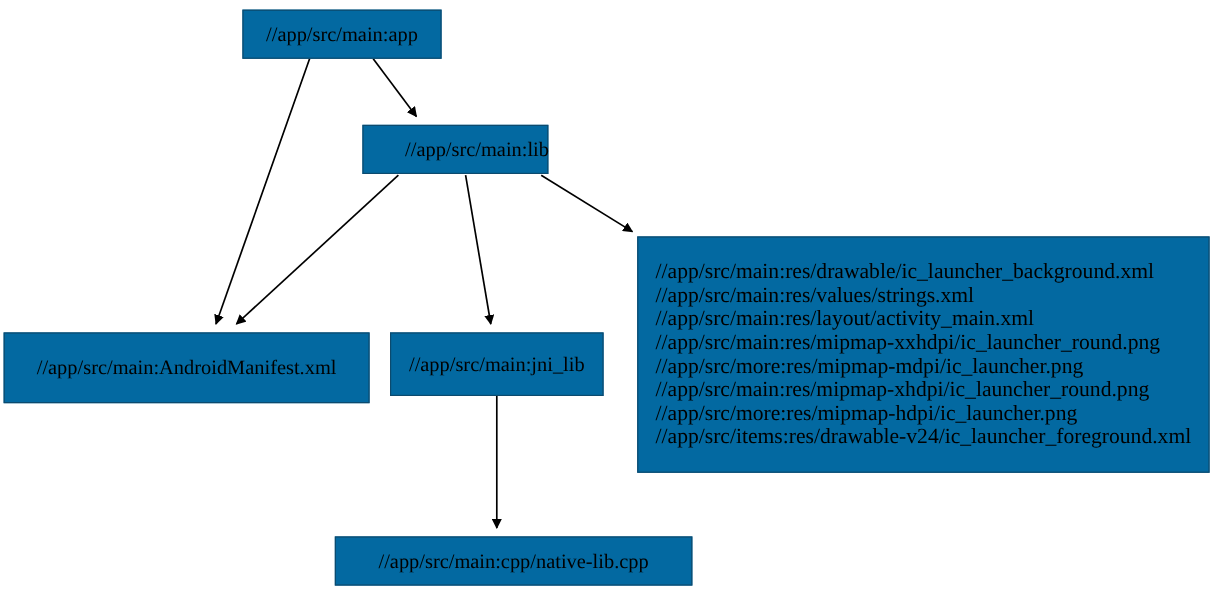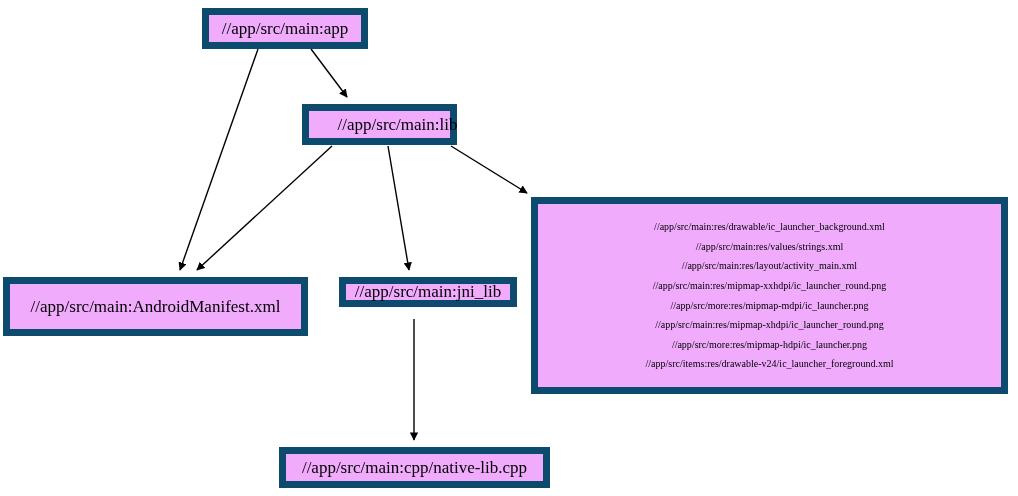--- a/index.html
+++ b/index.html
@@ -19,53 +19,53 @@
     position: absolute;
     left: 0;
     top: 0;
     width: 1018px;
     height: 496px;
     pointer-events: none;
   }
   .node {
     position: absolute;
     box-sizing: border-box;
-    border: 7px solid #0c4a6e;
-    background: #f0abfc;
+    border: 1px solid #0c4a6e;
+    background: #0369a1;
     display: flex;
     align-items: center;
     justify-content: center;
-    text-align: center;
+    text-align: left;
     color: #000000;
     font-size: 17px;
     line-height: 20px;
     white-space: nowrap;
   }
   .node .label {
     padding: 0 10px;
   }
   .node.multiline {
     align-items: center;
     white-space: normal;
   }
   .node.multiline .label {
     padding: 0 6px;
-    font-size: 10px;
+    font-size: 18px;
     line-height: 19.6px;
   }
   .node.multiline .label .ln {
     display: block;
   }
 
   
   #node-app        { left: 202px; top: 8px;   width: 166px; height: 41px; }
   #node-lib        { left: 302px; top: 104px; width: 155px; height: 41px; padding-left: 36px; }
   #node-manifest   { left: 3px;   top: 277px; width: 305px; height: 59px; }
-  #node-jnilib     { left: 339px; top: 277px; width: 178px; height: 30px; }
-  #node-nativelib  { left: 279px; top: 447px; width: 271px; height: 41px; }
+  #node-jnilib     { left: 325px; top: 277px; width: 178px; height: 53px; }
+  #node-nativelib  { left: 279px; top: 447px; width: 298px; height: 41px; }
   #node-resources  { left: 531px; top: 197px; width: 477px; height: 197px; }
 </style>
 </head>
 <body>
 
 <div id="canvas">
 
   <svg id="edges" viewBox="0 0 1018 496" xmlns="http://www.w3.org/2000/svg">
     <defs>
       <marker id="arrow" viewBox="0 0 10 10" refX="9" refY="5" markerWidth="6" markerHeight="6" orient="auto-start-reverse">

